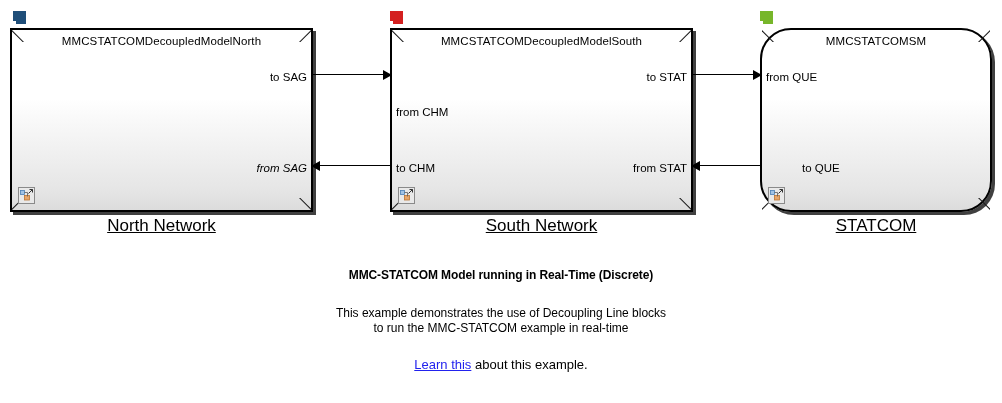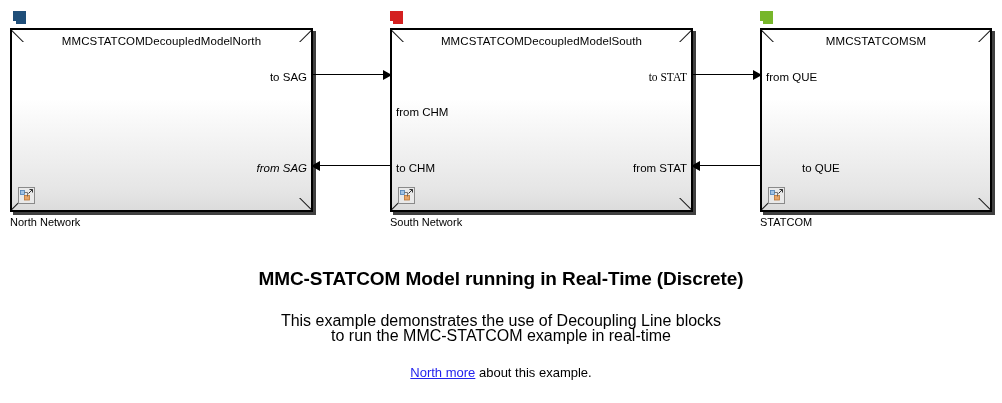--- a/index.html
+++ b/index.html
@@ -83,24 +83,25 @@
     position: absolute;
     left: 6px;
     bottom: 6px;
     width: 17px;
     height: 17px;
   }
 
   
   .blk-caption {
     position: absolute;
-    text-align: left;
-    font-size: 11px;
+    text-align: center;
+    font-size: 17px;
     color: #000;
     white-space: nowrap;
+    text-decoration: underline;
   }
 
   
   .color-badge {
     position: absolute;
     width: 13px;
     height: 13px;
   }
 
   
@@ -120,28 +121,28 @@
 
   
   #annotation {
     position: absolute;
     left: 0;
     right: 0;
     top: 268px;
     text-align: center;
   }
   #annotation .a-title {
-    font-size: 19px;
+    font-size: 12px;
     font-weight: bold;
     color: #000;
     margin: 0;
     letter-spacing: -0.1px;
   }
   #annotation .a-desc {
-    font-size: 16px;
+    font-size: 12px;
     color: #000;
     margin: 0;
     line-height: 14.5px;
     padding-top: 24px;
   }
   #annotation .a-link-row {
     font-size: 13px;
     color: #000;
     padding-top: 22px;
   }
@@ -195,21 +196,21 @@
   <div class="sl-block" id="blk-south" style="left:390px; top:28px; width:303px; height:184px;">
     <span class="corner tl"></span>
     <span class="corner tr"></span>
     <span class="corner bl"></span>
     <span class="corner br"></span>
 
     <div class="blk-title">MMCSTATCOMDecoupledModelSouth</div>
 
     <div class="port-label left" style="top:41px;margin-top:35px;">from CHM</div>
     <div class="port-label left" style="top:132px;">to CHM</div>
-    <div class="port-label right" style="top:41px;font-family:Liberation Serif, serif;">to STAT</div>
+    <div class="port-label right" style="top:41px;">to STAT</div>
     <div class="port-label right" style="top:132px;">from STAT</div>
 
     <span class="mdlref-icon">
       <svg width="17" height="17" viewBox="0 0 17 17">
         <rect x="0.5" y="0.5" width="16" height="16" fill="#e9e9e9" stroke="#8a8a8a"></rect>
         <rect x="2.5" y="3.5" width="4" height="4" fill="#9fc3e6" stroke="#4a7fb5" stroke-width="0.8"></rect>
         <rect x="6.5" y="8.5" width="5" height="4.5" fill="#e7a66a" stroke="#b87432" stroke-width="0.8"></rect>
         <path d="M6.5 5.5 H9.5 V9.5" fill="none" stroke="#5a5a5a" stroke-width="0.8"></path>
         <path d="M10.5 6.5 L14.5 2.5 M11.5 2.5 H14.5 V5.5" fill="none" stroke="#333" stroke-width="1"></path>
       </svg>
@@ -217,21 +218,21 @@
   </div>
 
   <div class="blk-caption" style="left:390px; top:216px; width:303px;">South Network</div>
 
   <div class="color-badge" style="left:760px; top:10px;">
     <svg width="13" height="13" viewBox="0 0 13 13">
       <path d="M0 0 H13 V13 H3 V10 H0 Z" fill="#77b62a"></path>
     </svg>
   </div>
 
-  <div class="sl-block" id="blk-statcom" style="left:760px; top:28px; width:232px; height:184px;">
+  <div class="sl-block" id="blk-statcom" style="left:760px; top:28px; width:232px; height:184px;border-radius:31px;">
     <span class="corner tl"></span>
     <span class="corner tr"></span>
     <span class="corner bl"></span>
     <span class="corner br"></span>
 
     <div class="blk-title">MMCSTATCOMSM</div>
 
     <div class="port-label left" style="top:41px;text-align:center;">from QUE</div>
     <div class="port-label left" style="top:132px;padding-left:36px;">to QUE</div>
 
@@ -260,17 +261,17 @@
   <div class="sig-line" style="left:693px; top:165px; width:69px;"></div>
   <div class="arrow-head left" style="left:691px; top:161px;"></div>
 
   <div id="annotation">
     <div class="a-title">MMC-STATCOM Model running in Real-Time (Discrete)</div>
     <div class="a-desc">
       <span>This example demonstrates the use of Decoupling Line blocks</span><br>
       <span>to run the MMC-STATCOM example in real-time</span>
     </div>
     <div class="a-link-row">
-      <span class="a-link">North more</span><span> about this example.</span>
+      <span class="a-link">Learn this</span><span> about this example.</span>
     </div>
   </div>
 
 </div>
 
 </body></html>

